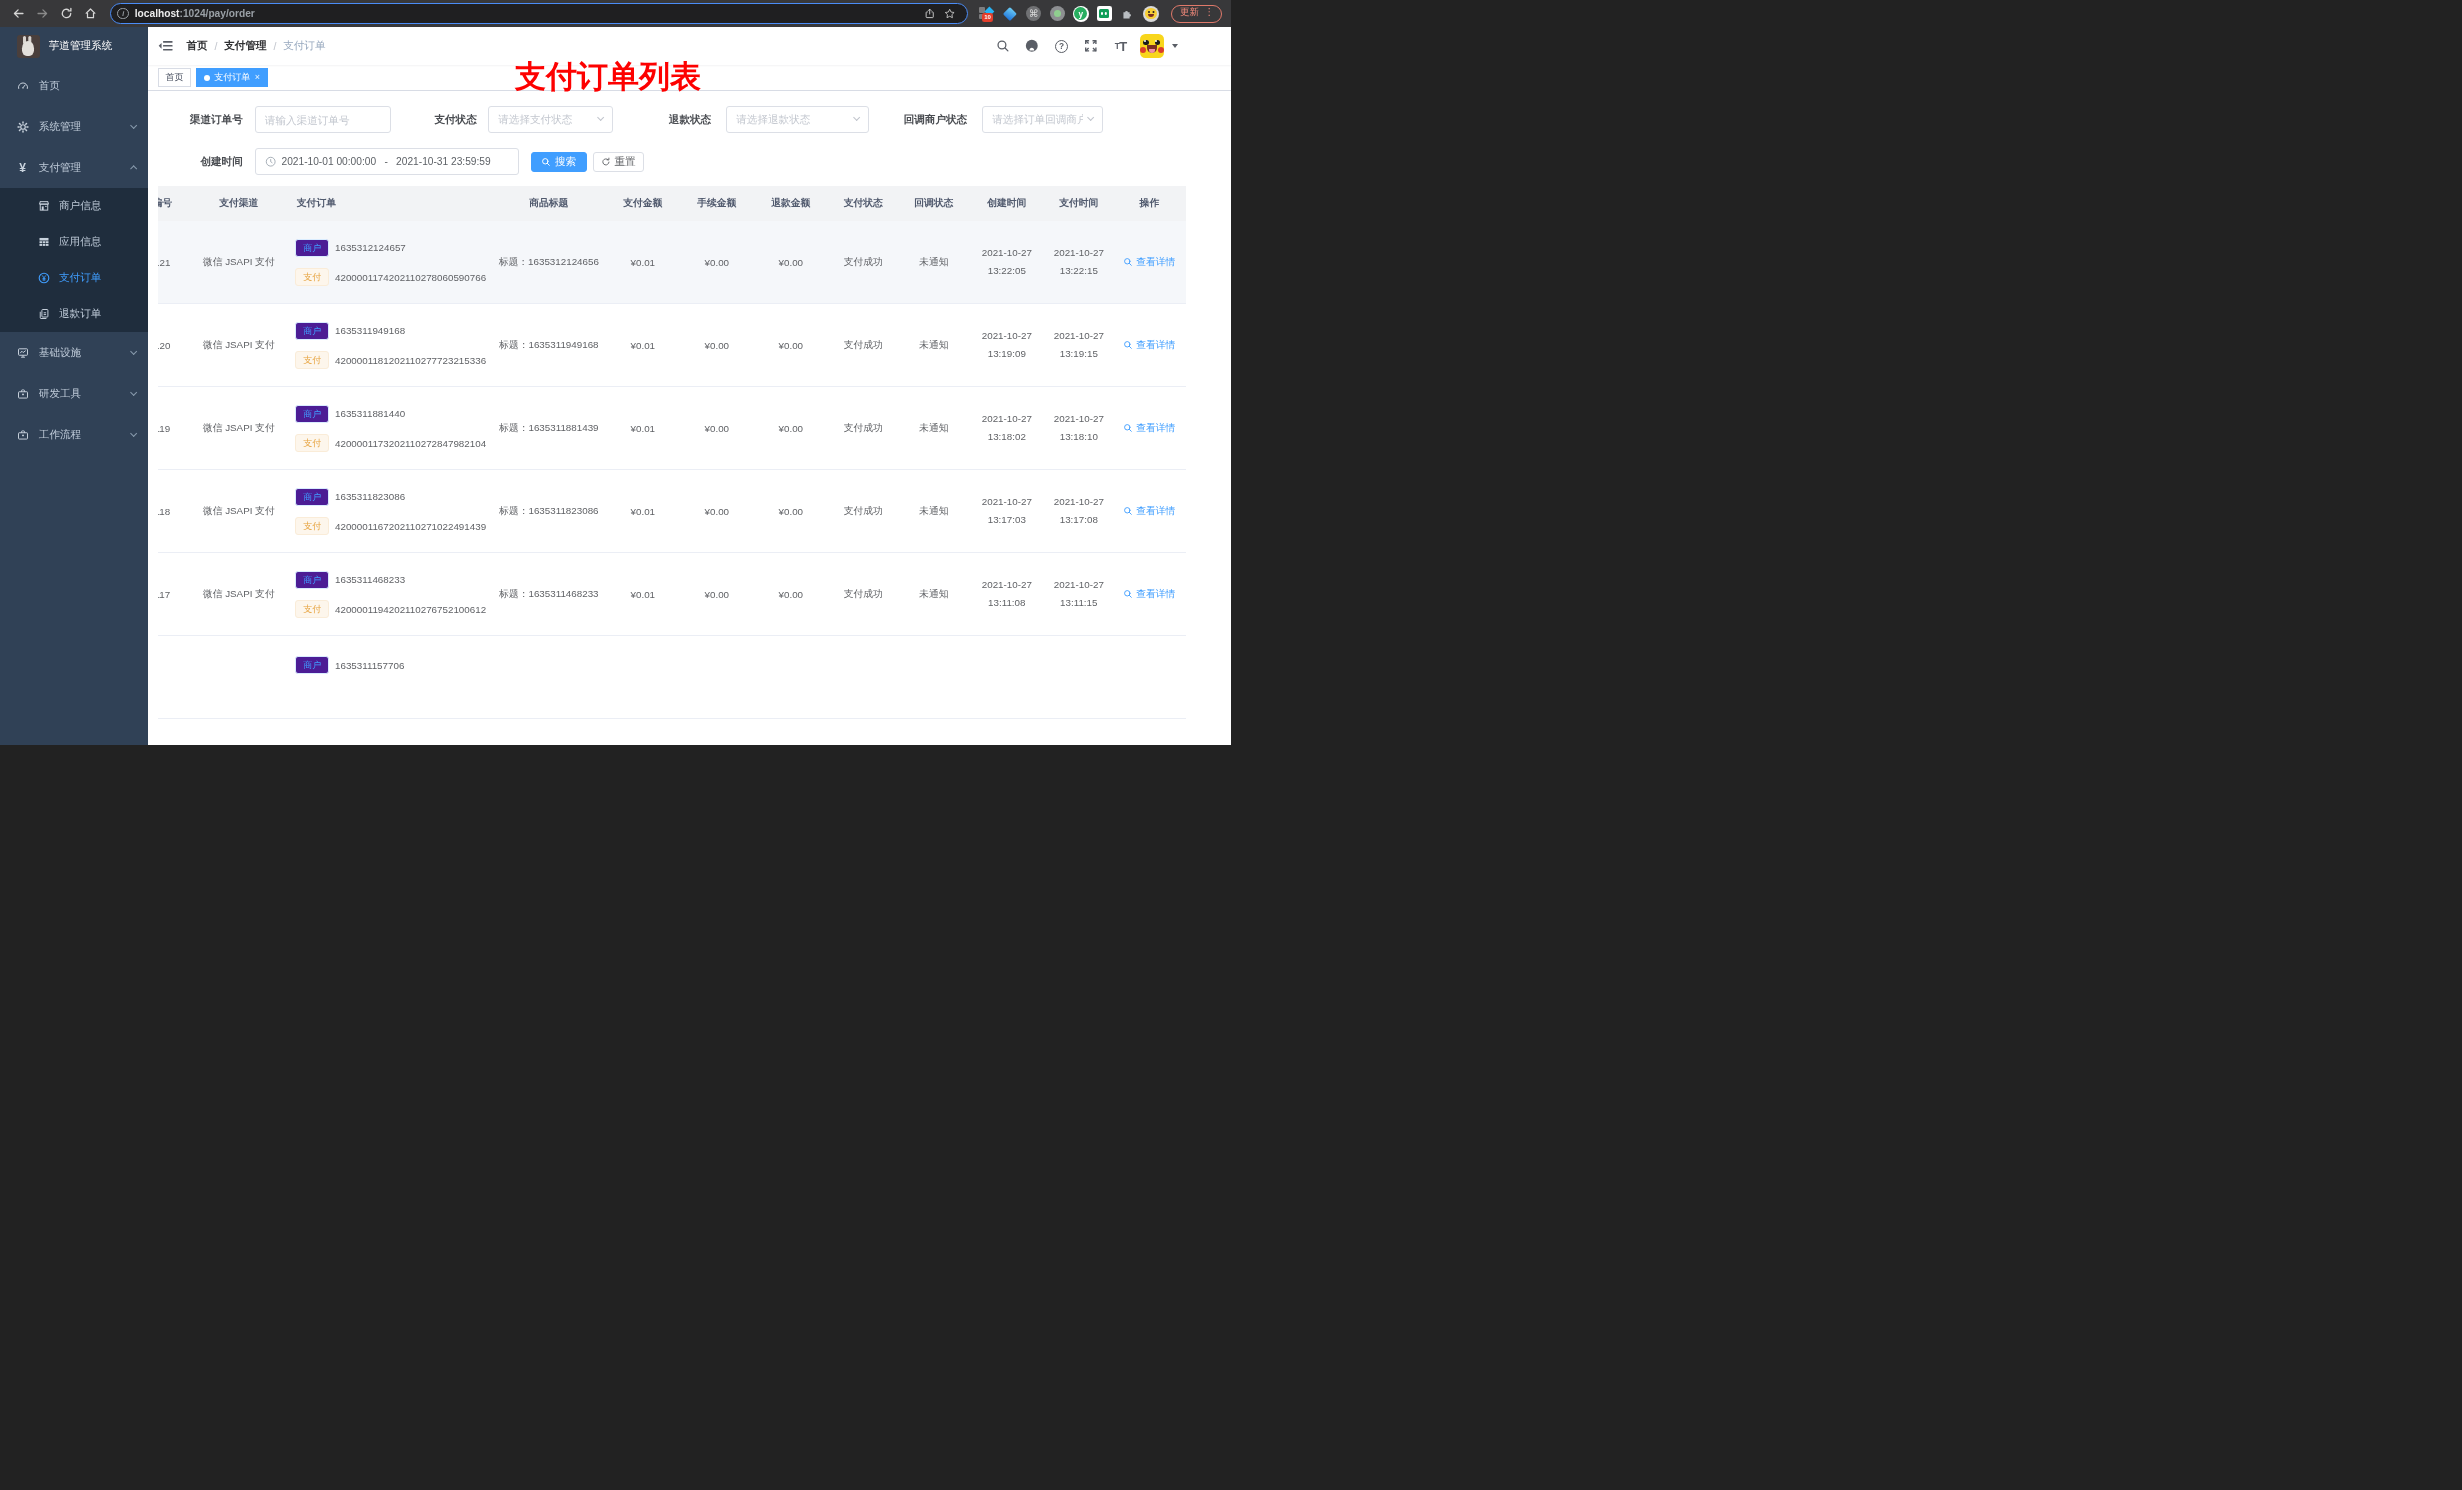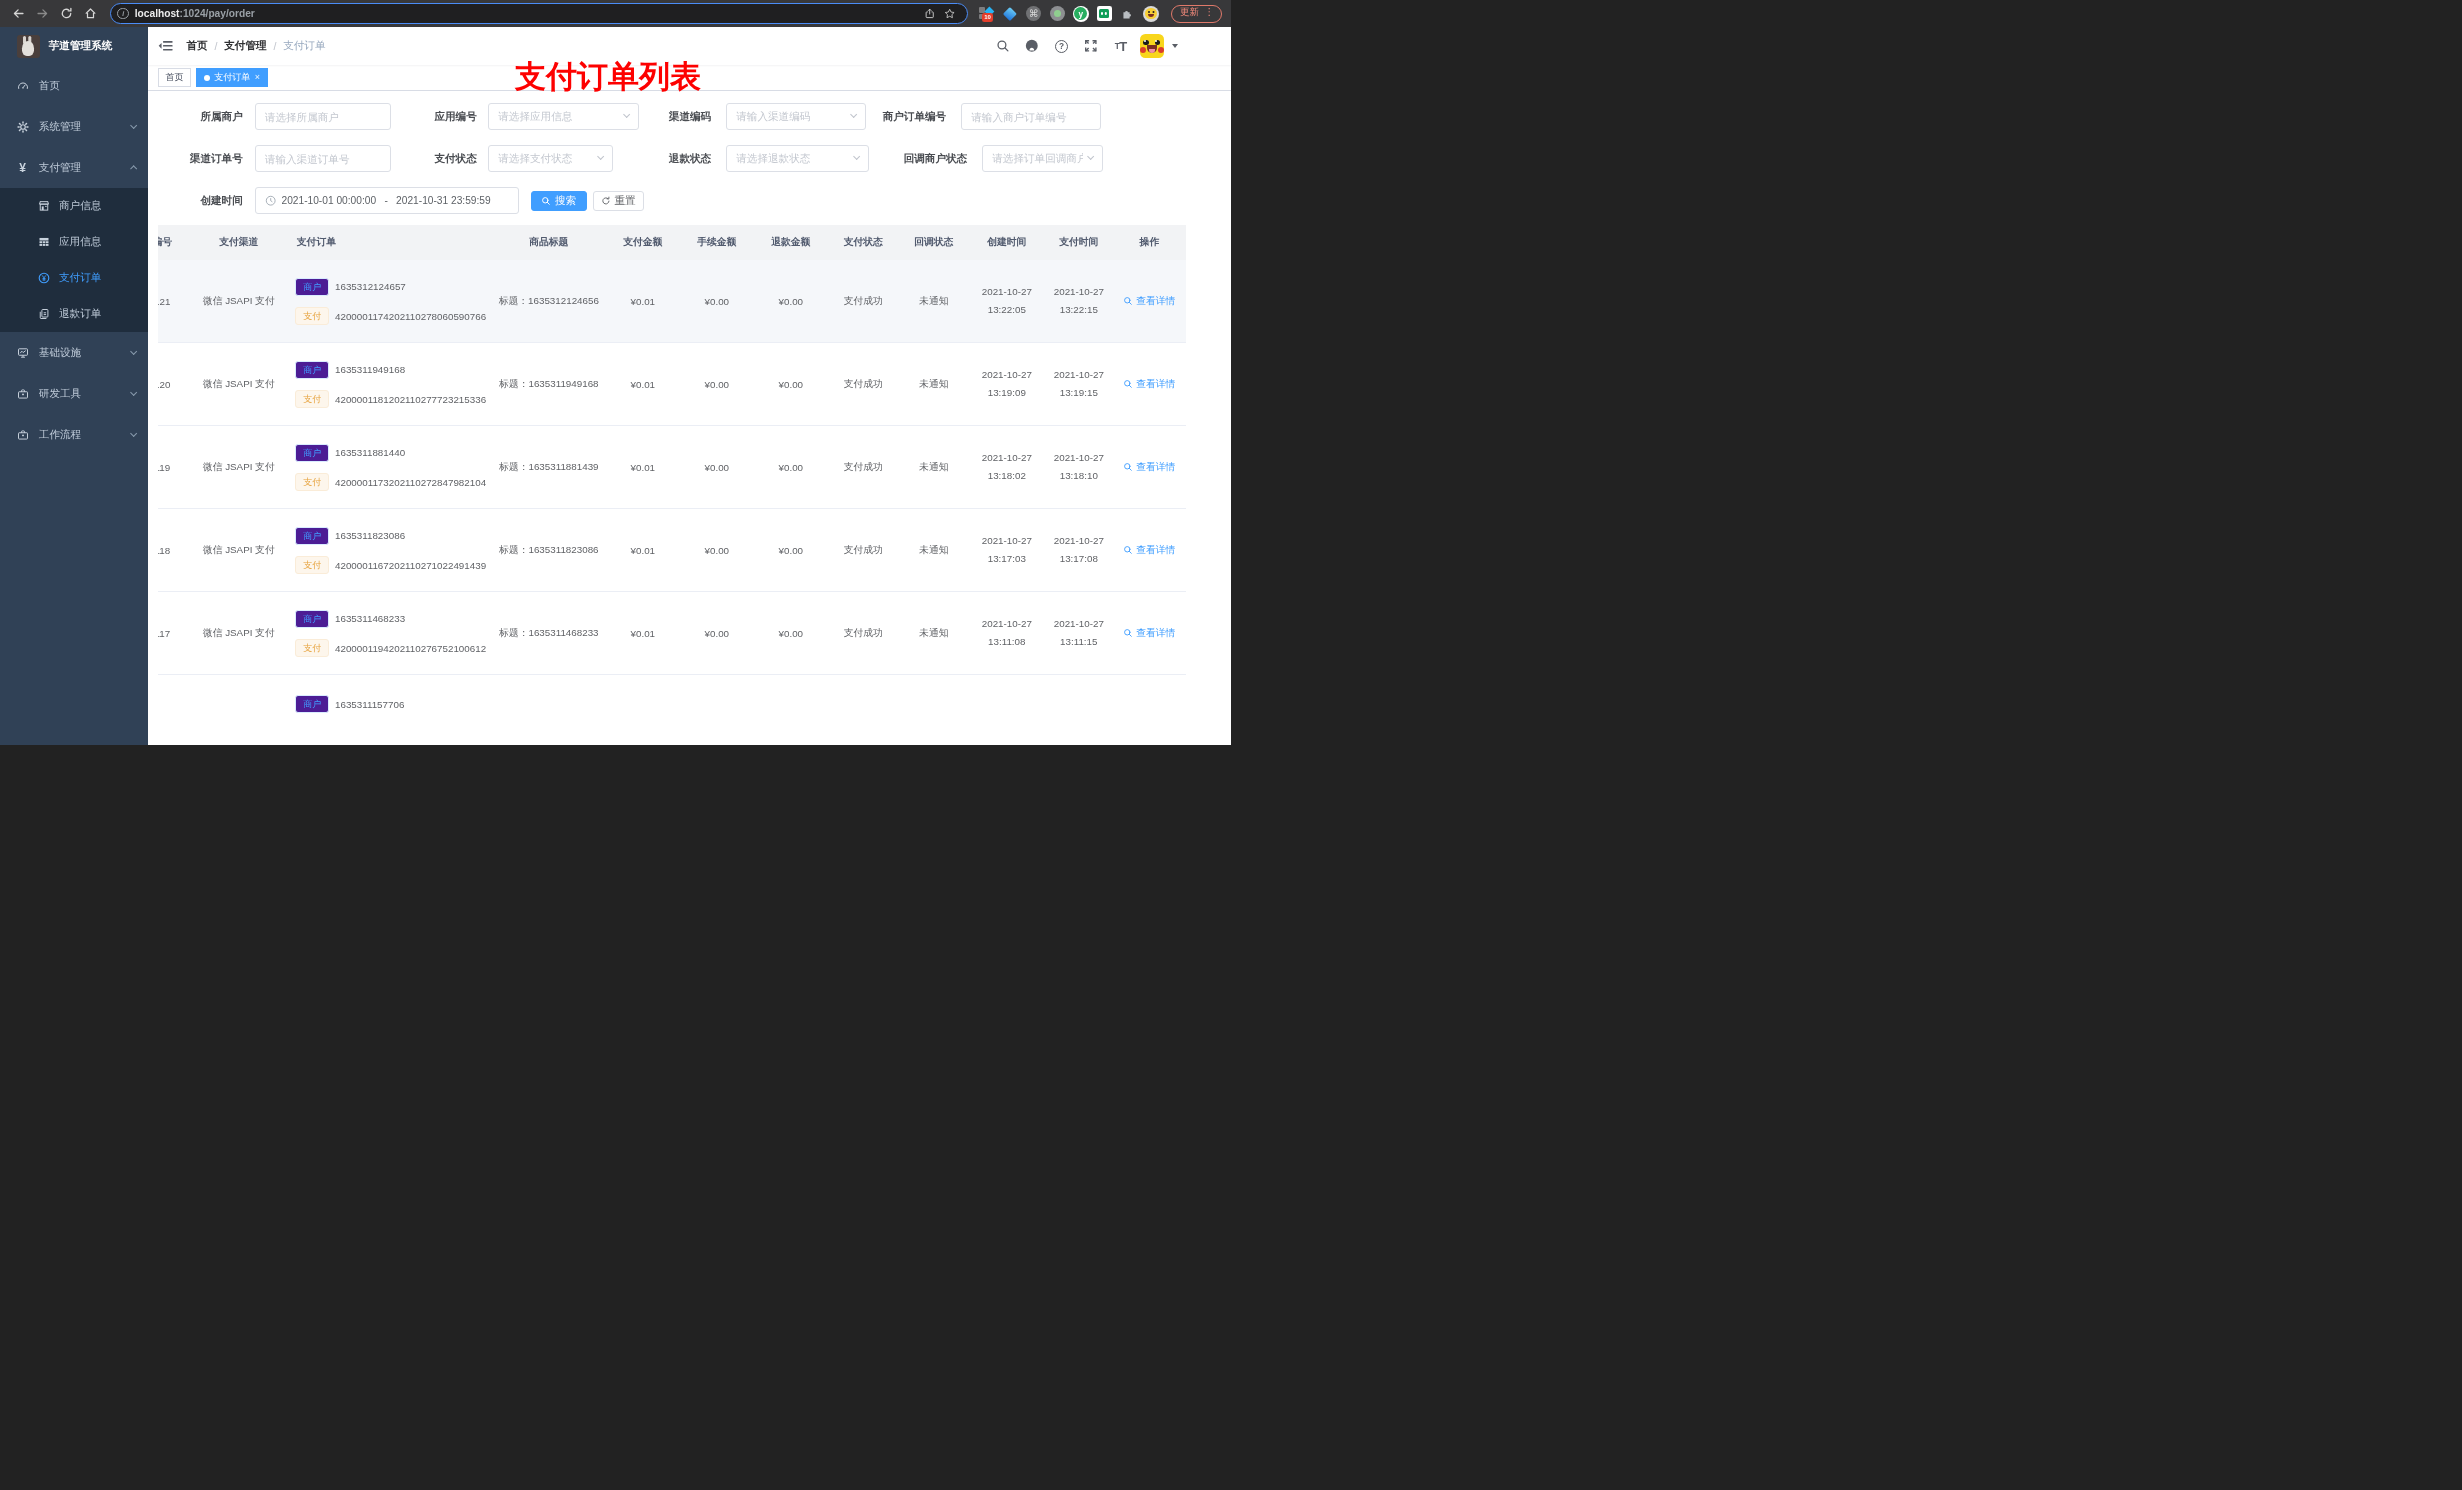--- a/index.html
+++ b/index.html
@@ -43,21 +43,21 @@
   .update-pill { margin-left:4.5px; height:18px; border:1.1px solid #e0796a; border-radius:9.8px; color:#f2897a; font-size:9.5px; display:flex; gap:5.3px; padding:0 6.8px 0 8.3px; flex:0 0 auto; }
   .update-pill .dots { font-size:9.8px; color:#f2897a; }
 
   
   .app { display:flex; height:718px; }
   .sidebar { width:148px; background:#304156; flex:0 0 auto; color:#bfcbd9; }
   .logo-row { height:38px; display:flex; align-items:center; padding-left:16.7px; gap:9px; }
   .rabbit { width:23px; height:23px; border-radius:3px; background:#4a3f3c; position:relative; overflow:hidden; flex:0 0 auto; }
   .rabbit::before { content:""; position:absolute; left:6.8px; top:1.5px; width:3px; height:7.6px; background:#d9d4cf; border-radius:2.3px; box-shadow:5.3px 0 0 #d9d4cf; }
   .rabbit::after { content:""; position:absolute; left:5.3px; top:6.8px; width:12px; height:14.4px; background:#e4e0db; border-radius:50% 50% 40% 40%; }
-  .logo-title { color:#fff; font-size:10.6px; font-weight:bold; white-space:nowrap; }
+  .logo-title { color:#fff; font-size:10.6px; font-weight:normal; white-space:nowrap; }
   .menu-item { height:41px; display:flex; align-items:center; padding:0 12px 0 16px; font-size:10.6px; cursor:pointer; }
   .menu-item .mi-icon { width:13px; height:13px; margin-right:9.8px; color:#c8d2dd; display:flex; align-items:center; justify-content:center; flex:0 0 auto; }
   .mi-icon svg { width:12px; height:12px; }
   .mi-yen { font-size:12px; font-weight:bold; color:#c8d2dd; }
   .menu-label { flex:1; white-space:nowrap; }
   .chev { width:5.3px; height:5.3px; border-right:1.1px solid #889aad; border-bottom:1.1px solid #889aad; transform:rotate(45deg); margin-top:-2.3px; flex:0 0 auto; }
   .chev.up { transform:rotate(-135deg); margin-top:3px; }
   .submenu { background:#1f2d3d; }
   .submenu .menu-item { height:36px; padding-left:37px; }
   .submenu .mi-icon { margin-right:9px; }
@@ -419,40 +419,20 @@
         </div>
         <div class="tag-item active">
           <span class="tag-dot"></span>
           <span>支付订单</span>
           <span class="tag-close">×</span>
         </div>
       </div>
 
       <div class="content">
 
-        <div class="f-row first">
-          <span class="f-label" style="width:85px">所属商户</span>
-          <div class="f-ctrl" style="width:136px;margin-left:12px">
-            <input placeholder="请选择所属商户" style="">
-          </div>
-          <span class="f-label" style="width:86px">应用编号</span>
-          <div class="f-ctrl" style="width:151px;margin-left:11.4px">
-            <span class="ph">请选择应用信息</span>
-              <span class="sel-chev"></span>
-          </div>
-          <span class="f-label" style="width:72px">渠道编码</span>
-          <div class="f-ctrl" style="width:140px;margin-left:15px">
-            <span class="ph">请输入渠道编码</span>
-              <span class="sel-chev"></span>
-          </div>
-          <span class="f-label" style="width:80px">商户订单编号</span>
-          <div class="f-ctrl" style="width:140px;margin-left:15px">
-            <input placeholder="请输入商户订单编号" style="">
-          </div>
-        </div>
 
         <div class="f-row">
           <span class="f-label" style="width:85px">渠道订单号</span>
           <div class="f-ctrl" style="width:136px;margin-left:12px">
             <input placeholder="请输入渠道订单号" style="">
           </div>
           <span class="f-label" style="width:86px">支付状态</span>
           <div class="f-ctrl" style="width:125px;margin-left:11.4px">
             <span class="ph">请选择支付状态</span>
               <span class="sel-chev"></span>

